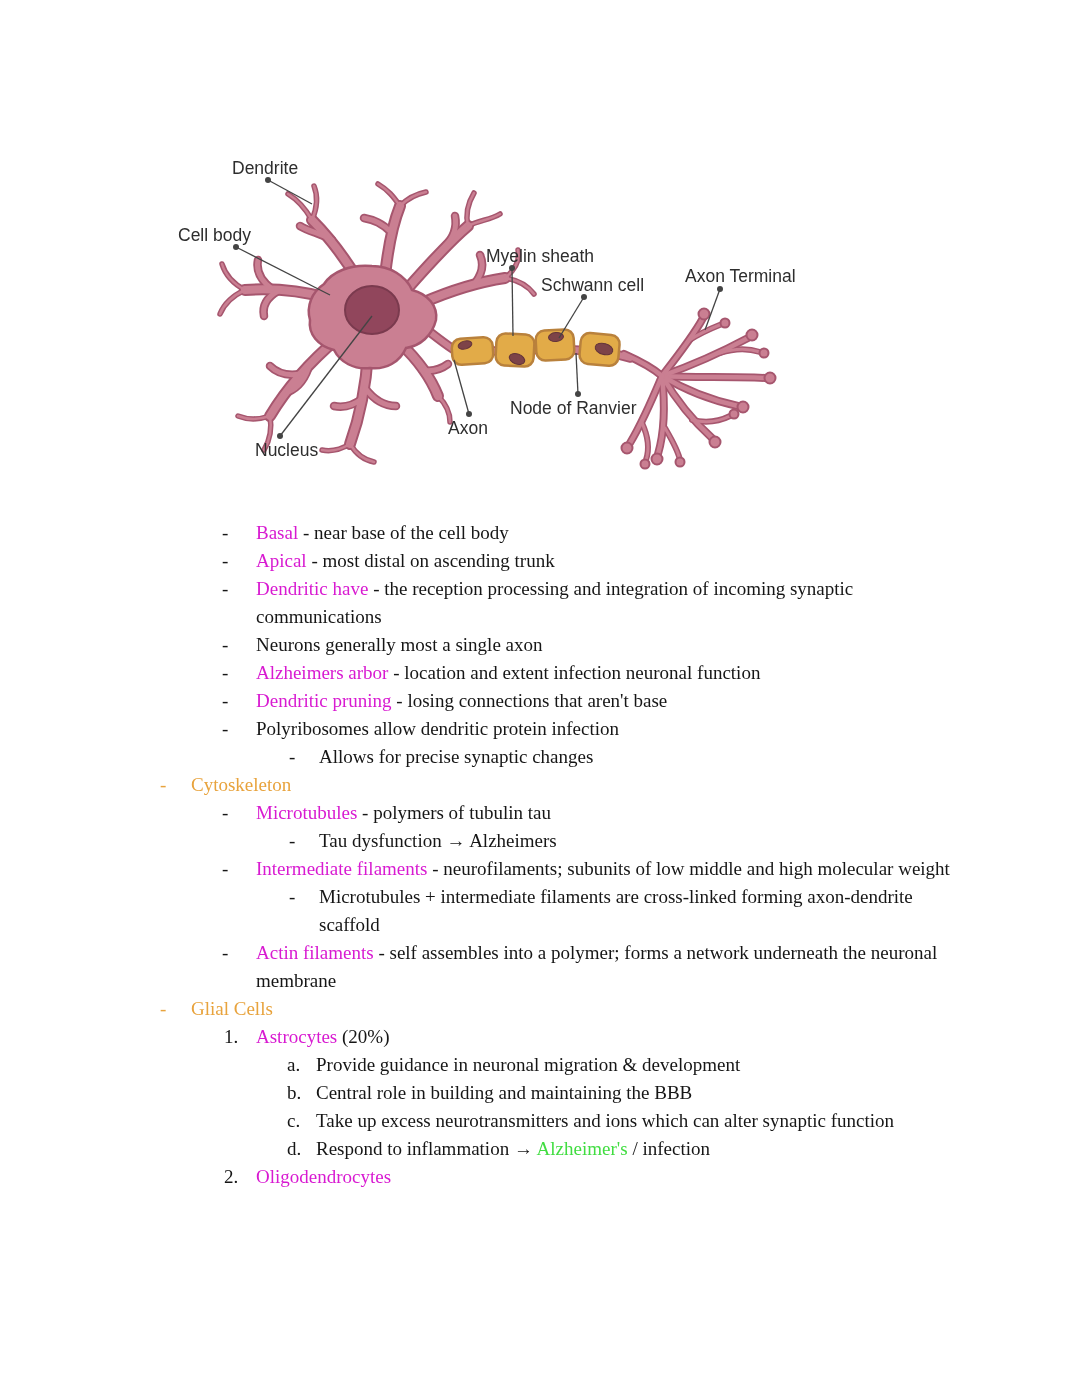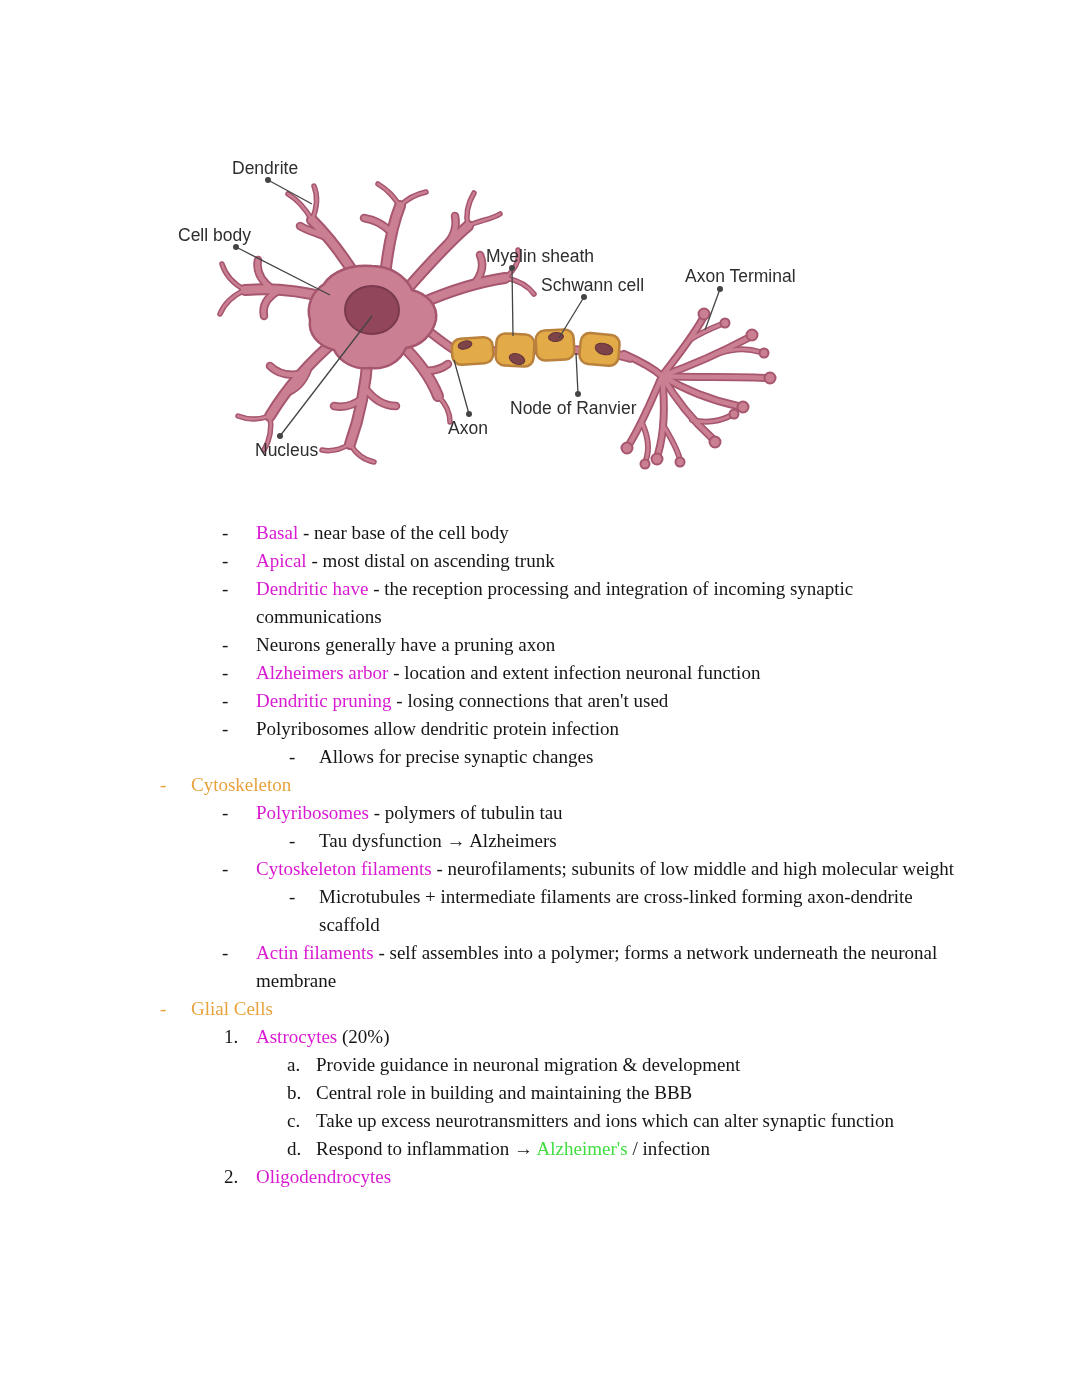--- a/index.html
+++ b/index.html
@@ -291,53 +291,53 @@
     <div class="li lvl2">
       <span class="mk">-</span>
       <span class="tx"><span class="c-m">Apical</span><span> - most distal on ascending trunk</span></span>
     </div>
     <div class="li lvl2">
       <span class="mk">-</span>
       <span class="tx"><span class="c-m">Dendritic have</span><span> - the reception processing and integration of incoming synaptic communications</span></span>
     </div>
     <div class="li lvl2">
       <span class="mk">-</span>
-      <span class="tx"><span>Neurons generally have a pruning axon</span></span>
+      <span class="tx"><span>Neurons generally most a single axon</span></span>
     </div>
     <div class="li lvl2">
       <span class="mk">-</span>
       <span class="tx"><span class="c-m">Alzheimers arbor</span><span> - location and extent infection neuronal function</span></span>
     </div>
     <div class="li lvl2">
       <span class="mk">-</span>
-      <span class="tx"><span class="c-m">Dendritic pruning</span><span> - losing connections that aren't used</span></span>
+      <span class="tx"><span class="c-m">Dendritic pruning</span><span> - losing connections that aren't base</span></span>
     </div>
     <div class="li lvl2">
       <span class="mk">-</span>
       <span class="tx"><span>Polyribosomes allow dendritic protein infection</span></span>
     </div>
     <div class="li lvl3">
       <span class="mk">-</span>
       <span class="tx"><span>Allows for precise synaptic changes</span></span>
     </div>
     <div class="li lvl1">
       <span class="mk c-o">-</span>
       <span class="tx"><span class="c-o">Cytoskeleton</span></span>
     </div>
     <div class="li lvl2">
       <span class="mk">-</span>
-      <span class="tx"><span class="c-m">Polyribosomes</span><span> - polymers of tubulin tau</span></span>
+      <span class="tx"><span class="c-m">Microtubules</span><span> - polymers of tubulin tau</span></span>
     </div>
     <div class="li lvl3">
       <span class="mk">-</span>
       <span class="tx"><span>Tau dysfunction → Alzheimers</span></span>
     </div>
     <div class="li lvl2">
       <span class="mk">-</span>
-      <span class="tx"><span class="c-m">Cytoskeleton filaments</span><span> - neurofilaments; subunits of low middle and high molecular weight</span></span>
+      <span class="tx"><span class="c-m">Intermediate filaments</span><span> - neurofilaments; subunits of low middle and high molecular weight</span></span>
     </div>
     <div class="li lvl3">
       <span class="mk">-</span>
       <span class="tx"><span>Microtubules + intermediate filaments are cross-linked forming axon-dendrite scaffold</span></span>
     </div>
     <div class="li lvl2">
       <span class="mk">-</span>
       <span class="tx"><span class="c-m">Actin filaments</span><span> - self assembles into a polymer; forms a network underneath the neuronal membrane</span></span>
     </div>
     <div class="li lvl1">

